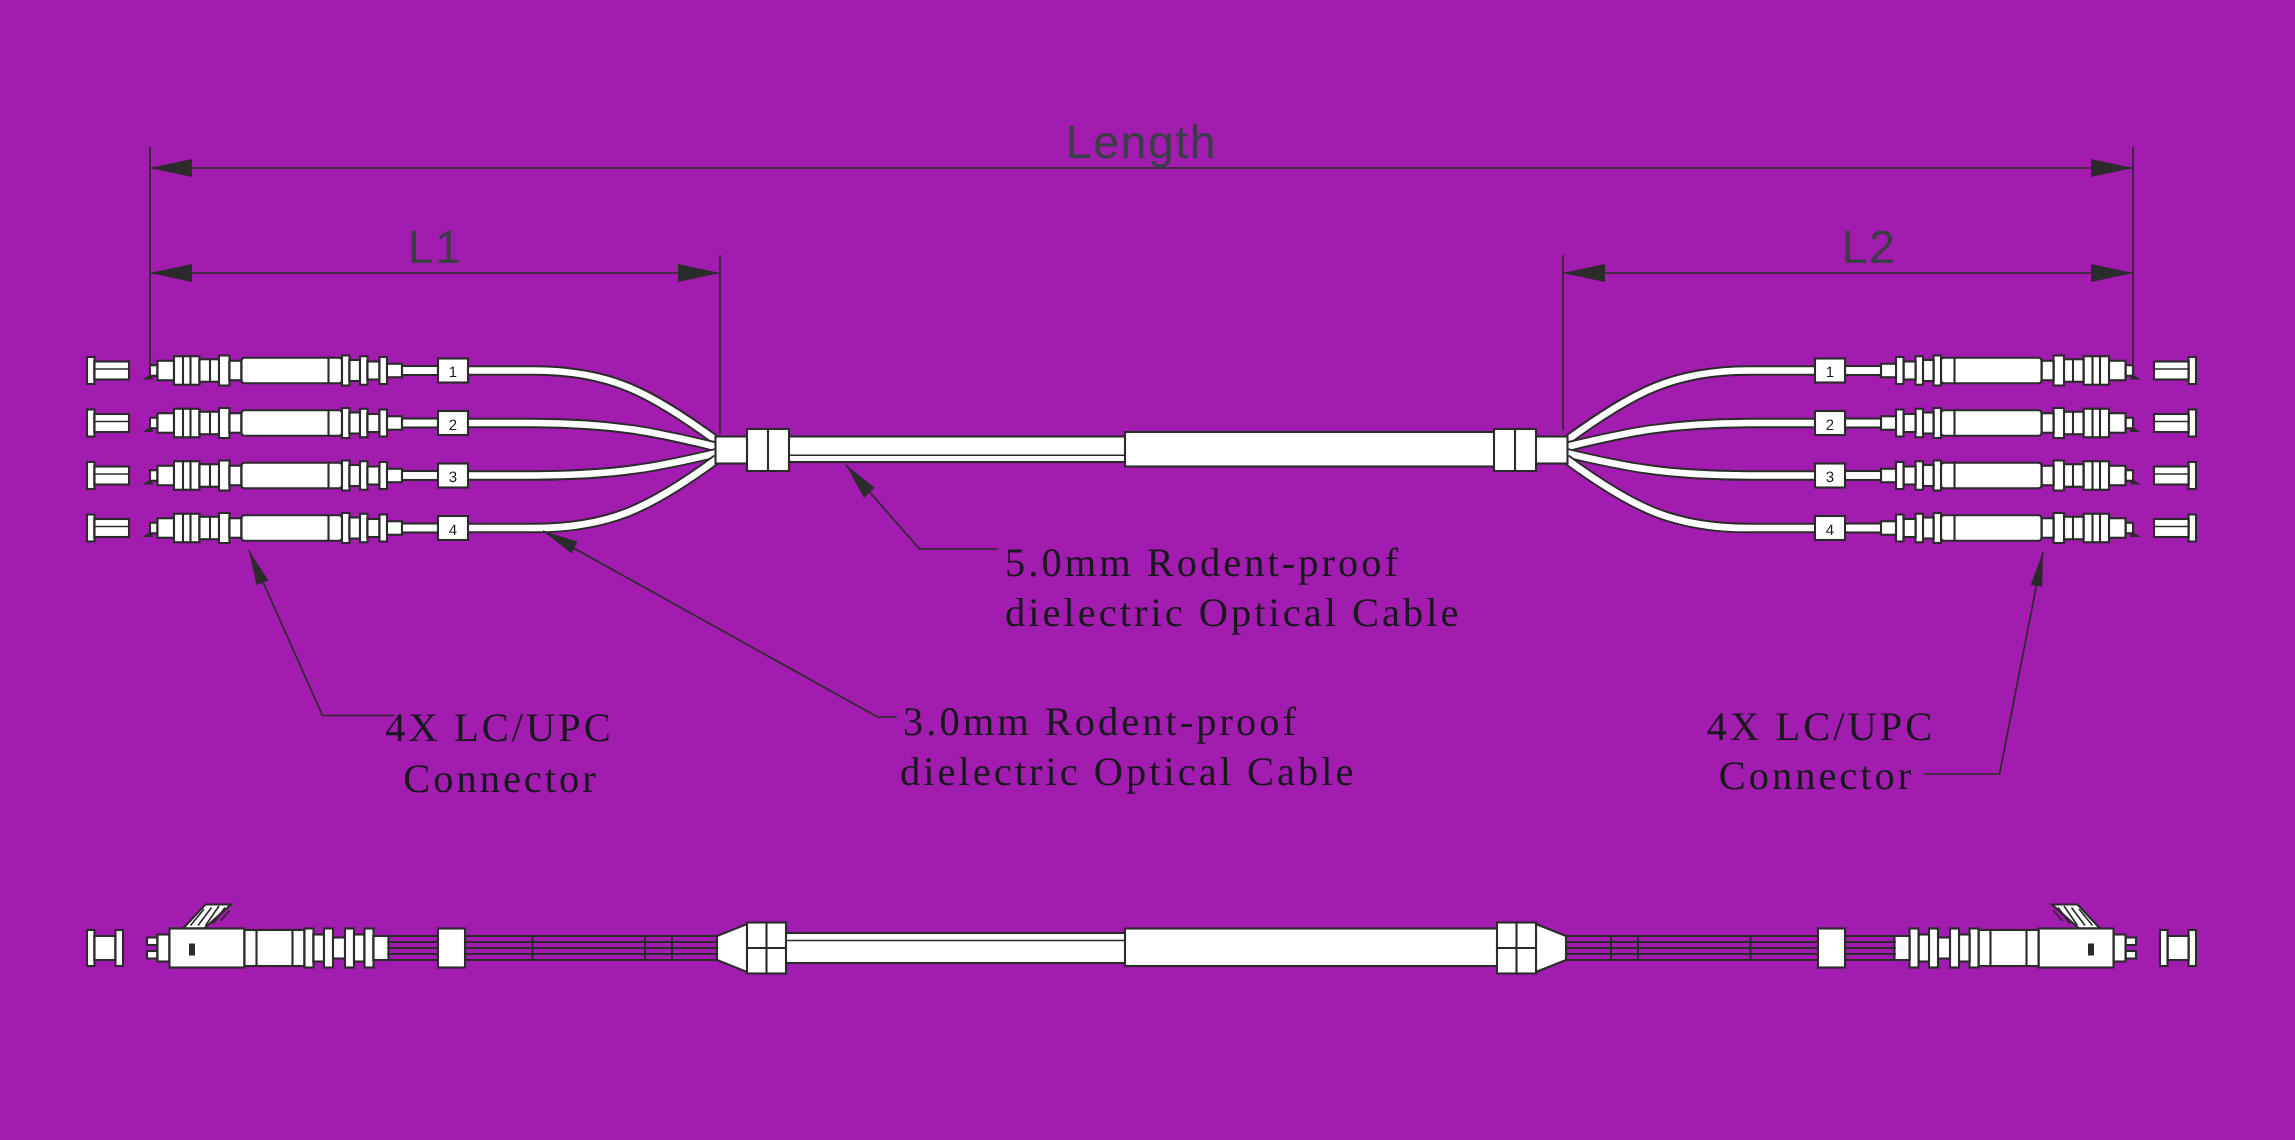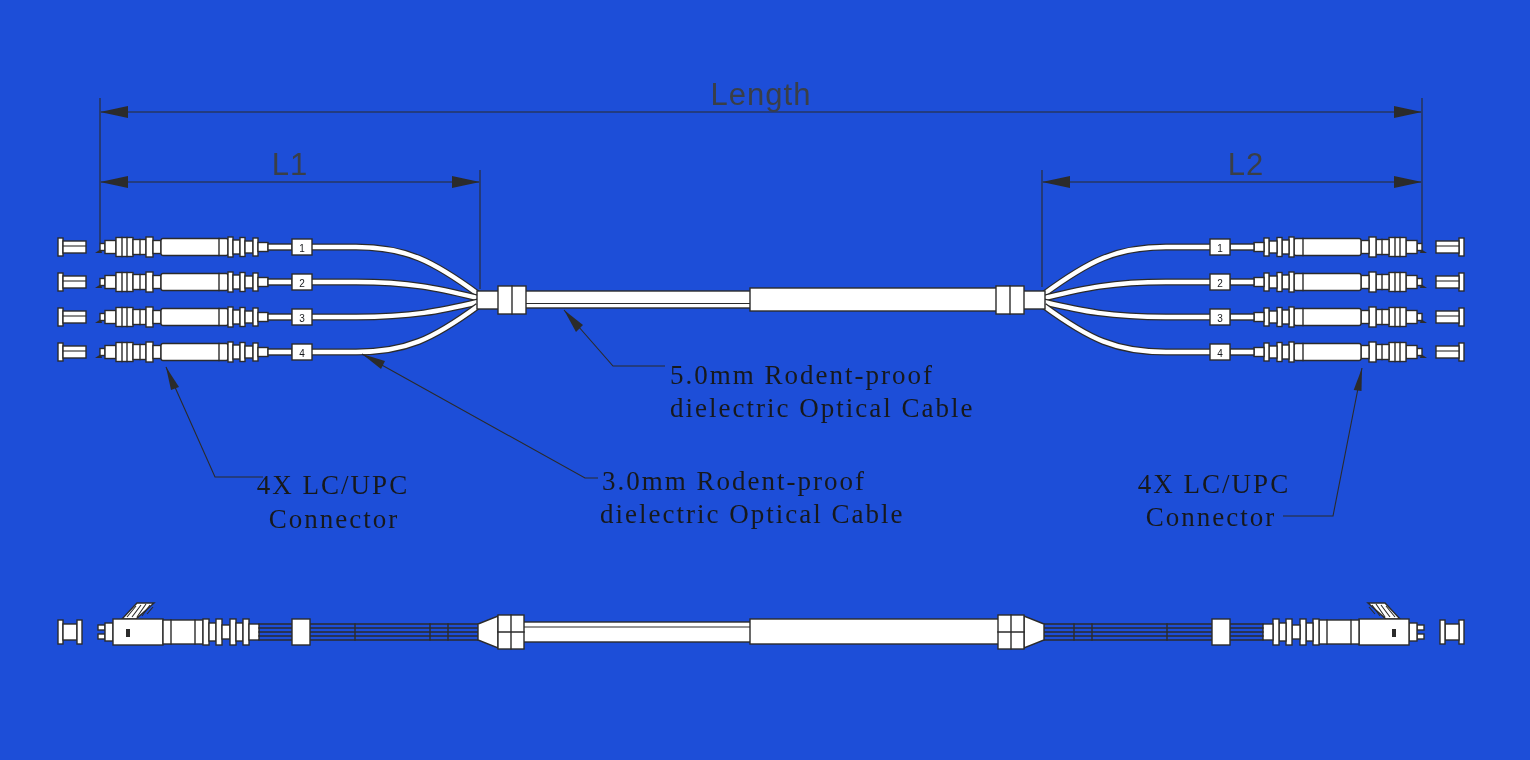--- a/index.html
+++ b/index.html
@@ -1,16 +1,16 @@
 <!DOCTYPE html>
 <html><head>
 <meta charset="utf-8">
 <style>
   html,body{margin:0;padding:0;background:#fff;}
-  .stage{position:relative;width:1530px;height:760px;background:#1d4ed8;overflow:hidden;}
+  .stage{position:relative;width:1530px;height:760px;background:#a21caf;overflow:hidden;}
   svg{display:block;}
   .ln{stroke:#2b2b2b;fill:none;stroke-width:1.4;stroke-linecap:square;}
   .thin{stroke:#2b2b2b;fill:none;stroke-width:1.1;}
   .fw{fill:#ffffff;stroke:#2b2b2b;stroke-width:1.4;}
   .fb{fill:#2b2b2b;stroke:none;}
   .cableO{stroke:#2b2b2b;stroke-width:7;fill:none;}
   .cableI{stroke:#ffffff;stroke-width:4.4;fill:none;}
   .dim{font-family:"Liberation Sans",sans-serif;font-size:31px;fill:#3a3f47;letter-spacing:1px;}
   .co{font-family:"Liberation Serif",serif;font-size:27px;fill:#17191c;letter-spacing:2px;}
   .tagnum{font-family:"Liberation Sans",sans-serif;font-size:10px;fill:#17191c;}

